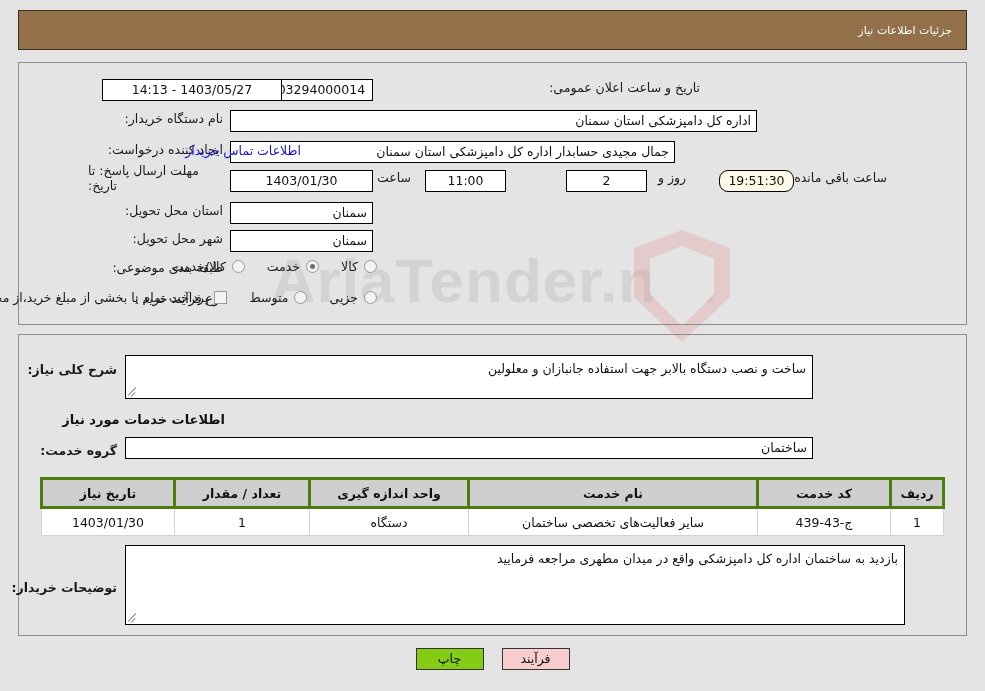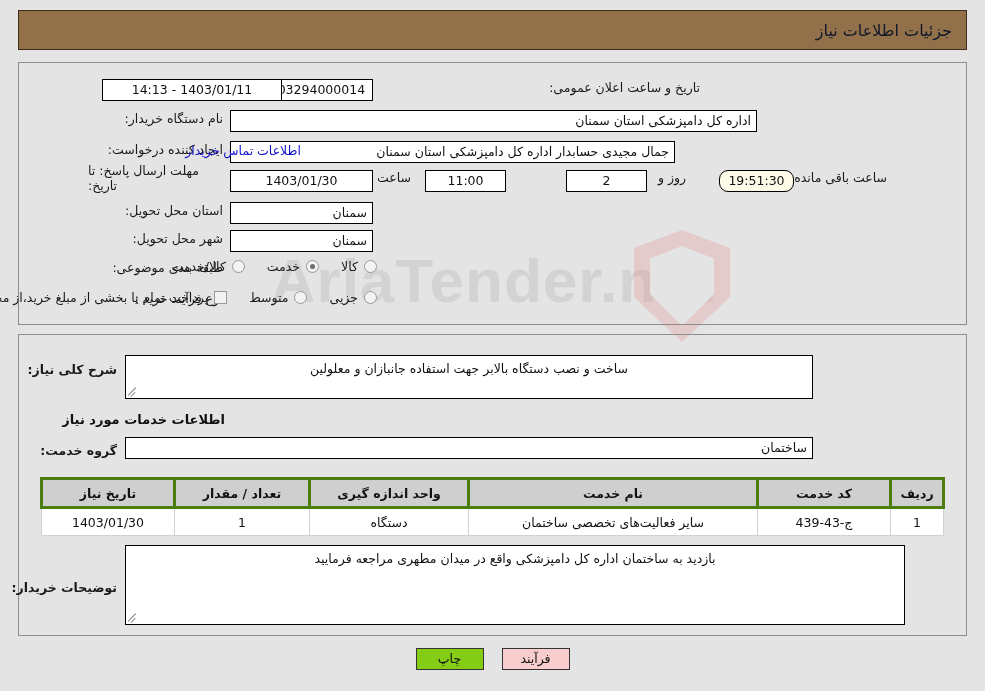--- a/index.html
+++ b/index.html
@@ -68,22 +68,22 @@
     background: #92714a;
     border: 1px solid #3b2c1c;
     box-sizing: border-box;
     display: flex;
     align-items: center;
     justify-content: flex-start;
     padding: 0 14px;
     z-index: 2;
   }
   .header-title {
-    color: #0f172a;
-    font-size: 16px;
+    color: #ffffff;
+    font-size: 11px;
     font-weight: normal;
   }
 
   
   .panel {
     position: absolute;
     right: 18px;
     left: 18px;
     border: 1px solid #8d8d8d;
     background: transparent;
@@ -177,21 +177,21 @@
 
   
   .tabox {
     position: relative;
     border: 1px solid #000;
     background: #fff;
     box-sizing: border-box;
     font-size: 12.5px;
     color: #111;
     padding: 4px 6px;
-    text-align: center;
+    text-align: right;
     line-height: 17px;
     overflow: hidden;
   }
   .resizer {
     position: absolute;
     left: 2px;
     bottom: 1px;
     width: 10px;
     height: 10px;
     pointer-events: none;
@@ -294,21 +294,21 @@
 <div class="panel" id="panel-top"></div>
 
 <div class="frow" style="top:80px; right:762px;">
   <div class="flabel">شماره نیاز:</div>
 </div>
 <div class="fbox" style="position:absolute; top:79px; right:612px; width:143px; z-index:3;">1103003294000014</div>
 
 <div class="frow" style="top:80px; right:285px;">
   <div class="flabel">تاریخ و ساعت اعلان عمومی:</div>
 </div>
-<div class="fbox" style="position:absolute; top:79px; right:703px; left:298px; width:180px; z-index:3;">1403/01/11 - 14:13</div>
+<div class="fbox" style="position:absolute; top:79px; right:703px; left:298px; width:180px; z-index:3;">1403/05/27 - 14:13</div>
 
 <div class="frow" style="top:111px; right:762px;">
   <div class="flabel">نام دستگاه خریدار:</div>
 </div>
 <div class="fbox rt" style="position:absolute; top:110px; right:228px; width:527px; z-index:3;">اداره کل دامپزشکی استان سمنان</div>
 
 <div class="frow" style="top:142px; right:762px;">
   <div class="flabel">ایجاد کننده درخواست:</div>
 </div>
 <div class="fbox rt" style="position:absolute; top:141px; right:310px; width:445px; z-index:3;">جمال مجیدی حسابدار اداره کل دامپزشکی استان سمنان</div>

